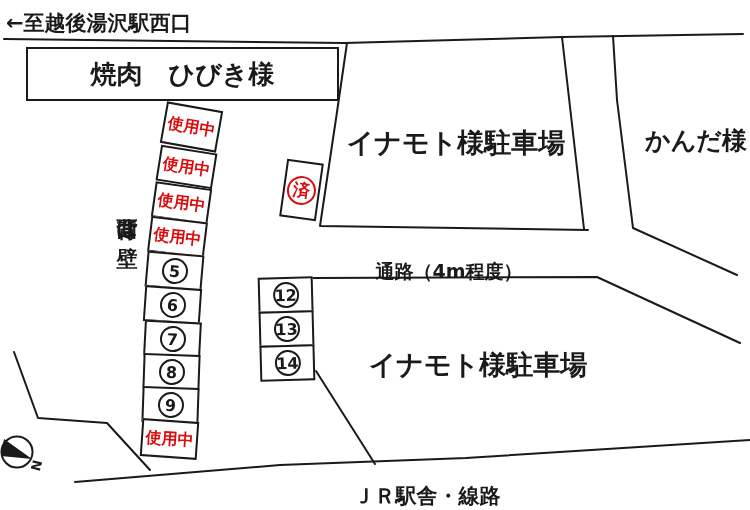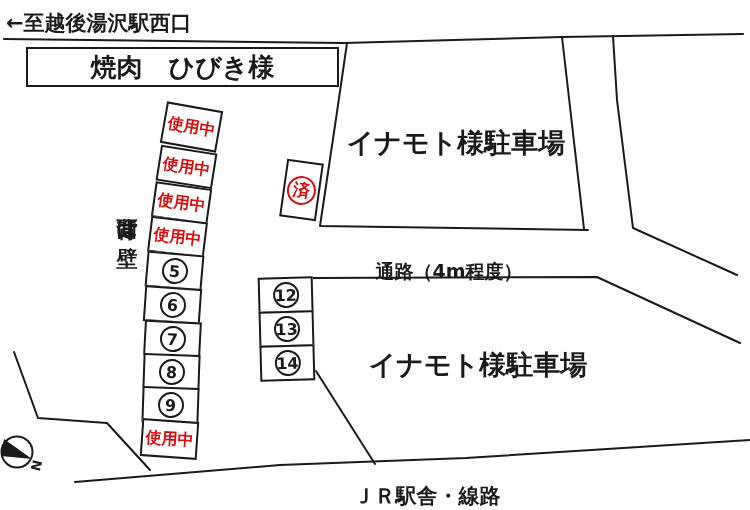--- a/index.html
+++ b/index.html
@@ -12,21 +12,21 @@
   #map-canvas{
     position:relative;width:750px;height:510px;background:var(--c-bg);
     font-family:"DejaVu Sans","Liberation Sans",sans-serif;
     color:var(--c-outline);overflow:hidden;
   }
   #line-layer{position:absolute;left:0;top:0;width:750px;height:510px;}
   .ln{fill:none;stroke:var(--c-outline);stroke-width:2;stroke-linecap:round;stroke-linejoin:round;}
   .lbl{position:absolute;white-space:nowrap;font-weight:600;}
   .centered{transform:translate(-50%,-50%);}
   .building{
-    position:absolute;left:26px;top:47px;width:313px;height:40px;
+    position:absolute;left:26px;top:47px;width:313px;height:54px;
     border:2px solid var(--c-outline);background:var(--c-bg);
     display:flex;align-items:center;justify-content:center;
     font-size:26px;font-weight:600;box-sizing:border-box;
   }
   .spot{
     position:absolute;box-sizing:border-box;width:57px;height:36px;
     border:2px solid var(--c-outline);background:var(--c-bg);
     display:flex;align-items:center;justify-content:center;
   }
   .in-use{color:var(--c-red);font-size:16px;font-weight:700;}
@@ -85,20 +85,21 @@
 
   <div class="lbl" id="station-direction">←至越後湯沢駅西口</div>
 
 
   <div class="building">
     <span class="lbl" style="position:static">焼肉　ひびき様</span>
   </div>
 
   <div class="lbl centered" id="inamoto-upper-label">イナモト様駐車場</div>
 
+  <div class="lbl centered" id="kanda-label">かんだ様</div>
 
   <div class="lbl centered" id="passage-label">通路（4m程度）</div>
 
   <div class="lbl centered" id="inamoto-lower-label">イナモト様駐車場</div>
 
   <div class="lbl centered" id="jr-label">ＪＲ駅舎・線路</div>
 
   <div class="lbl" id="wall-note">背面は壁</div>
 
   <div class="spot" style="left:163px;top:106px;height:42px;transform:rotate(10deg)">

